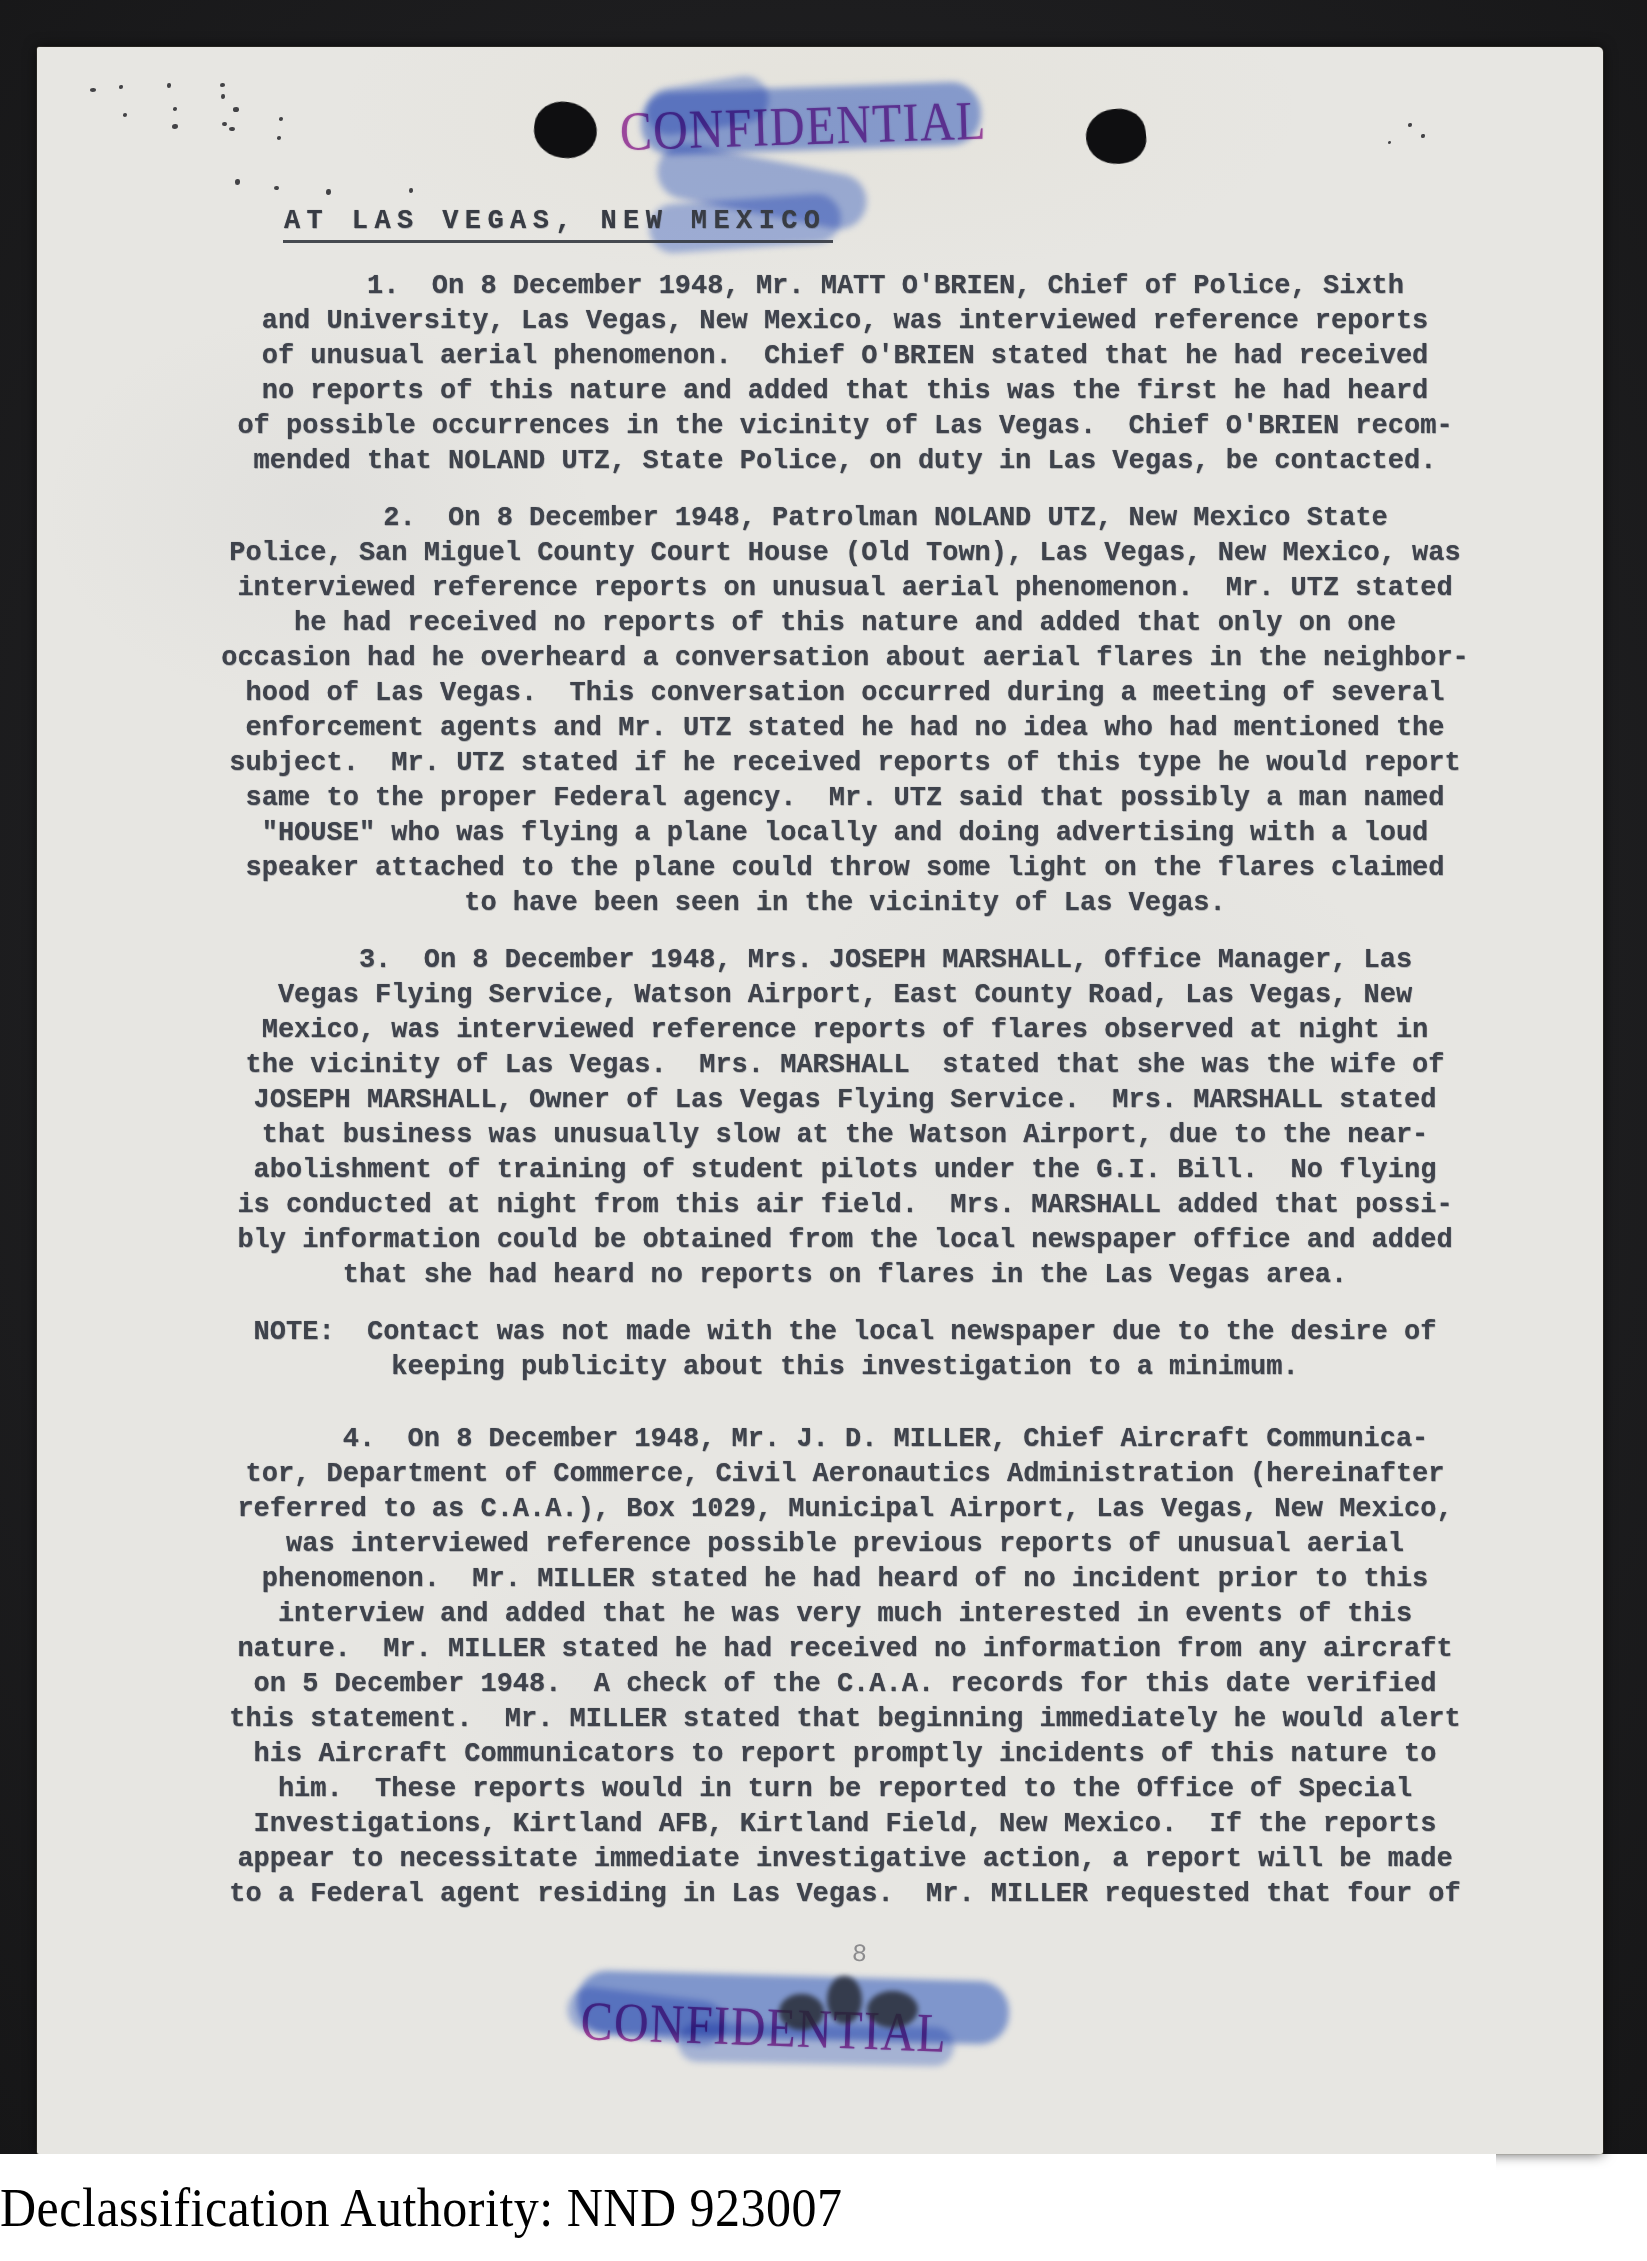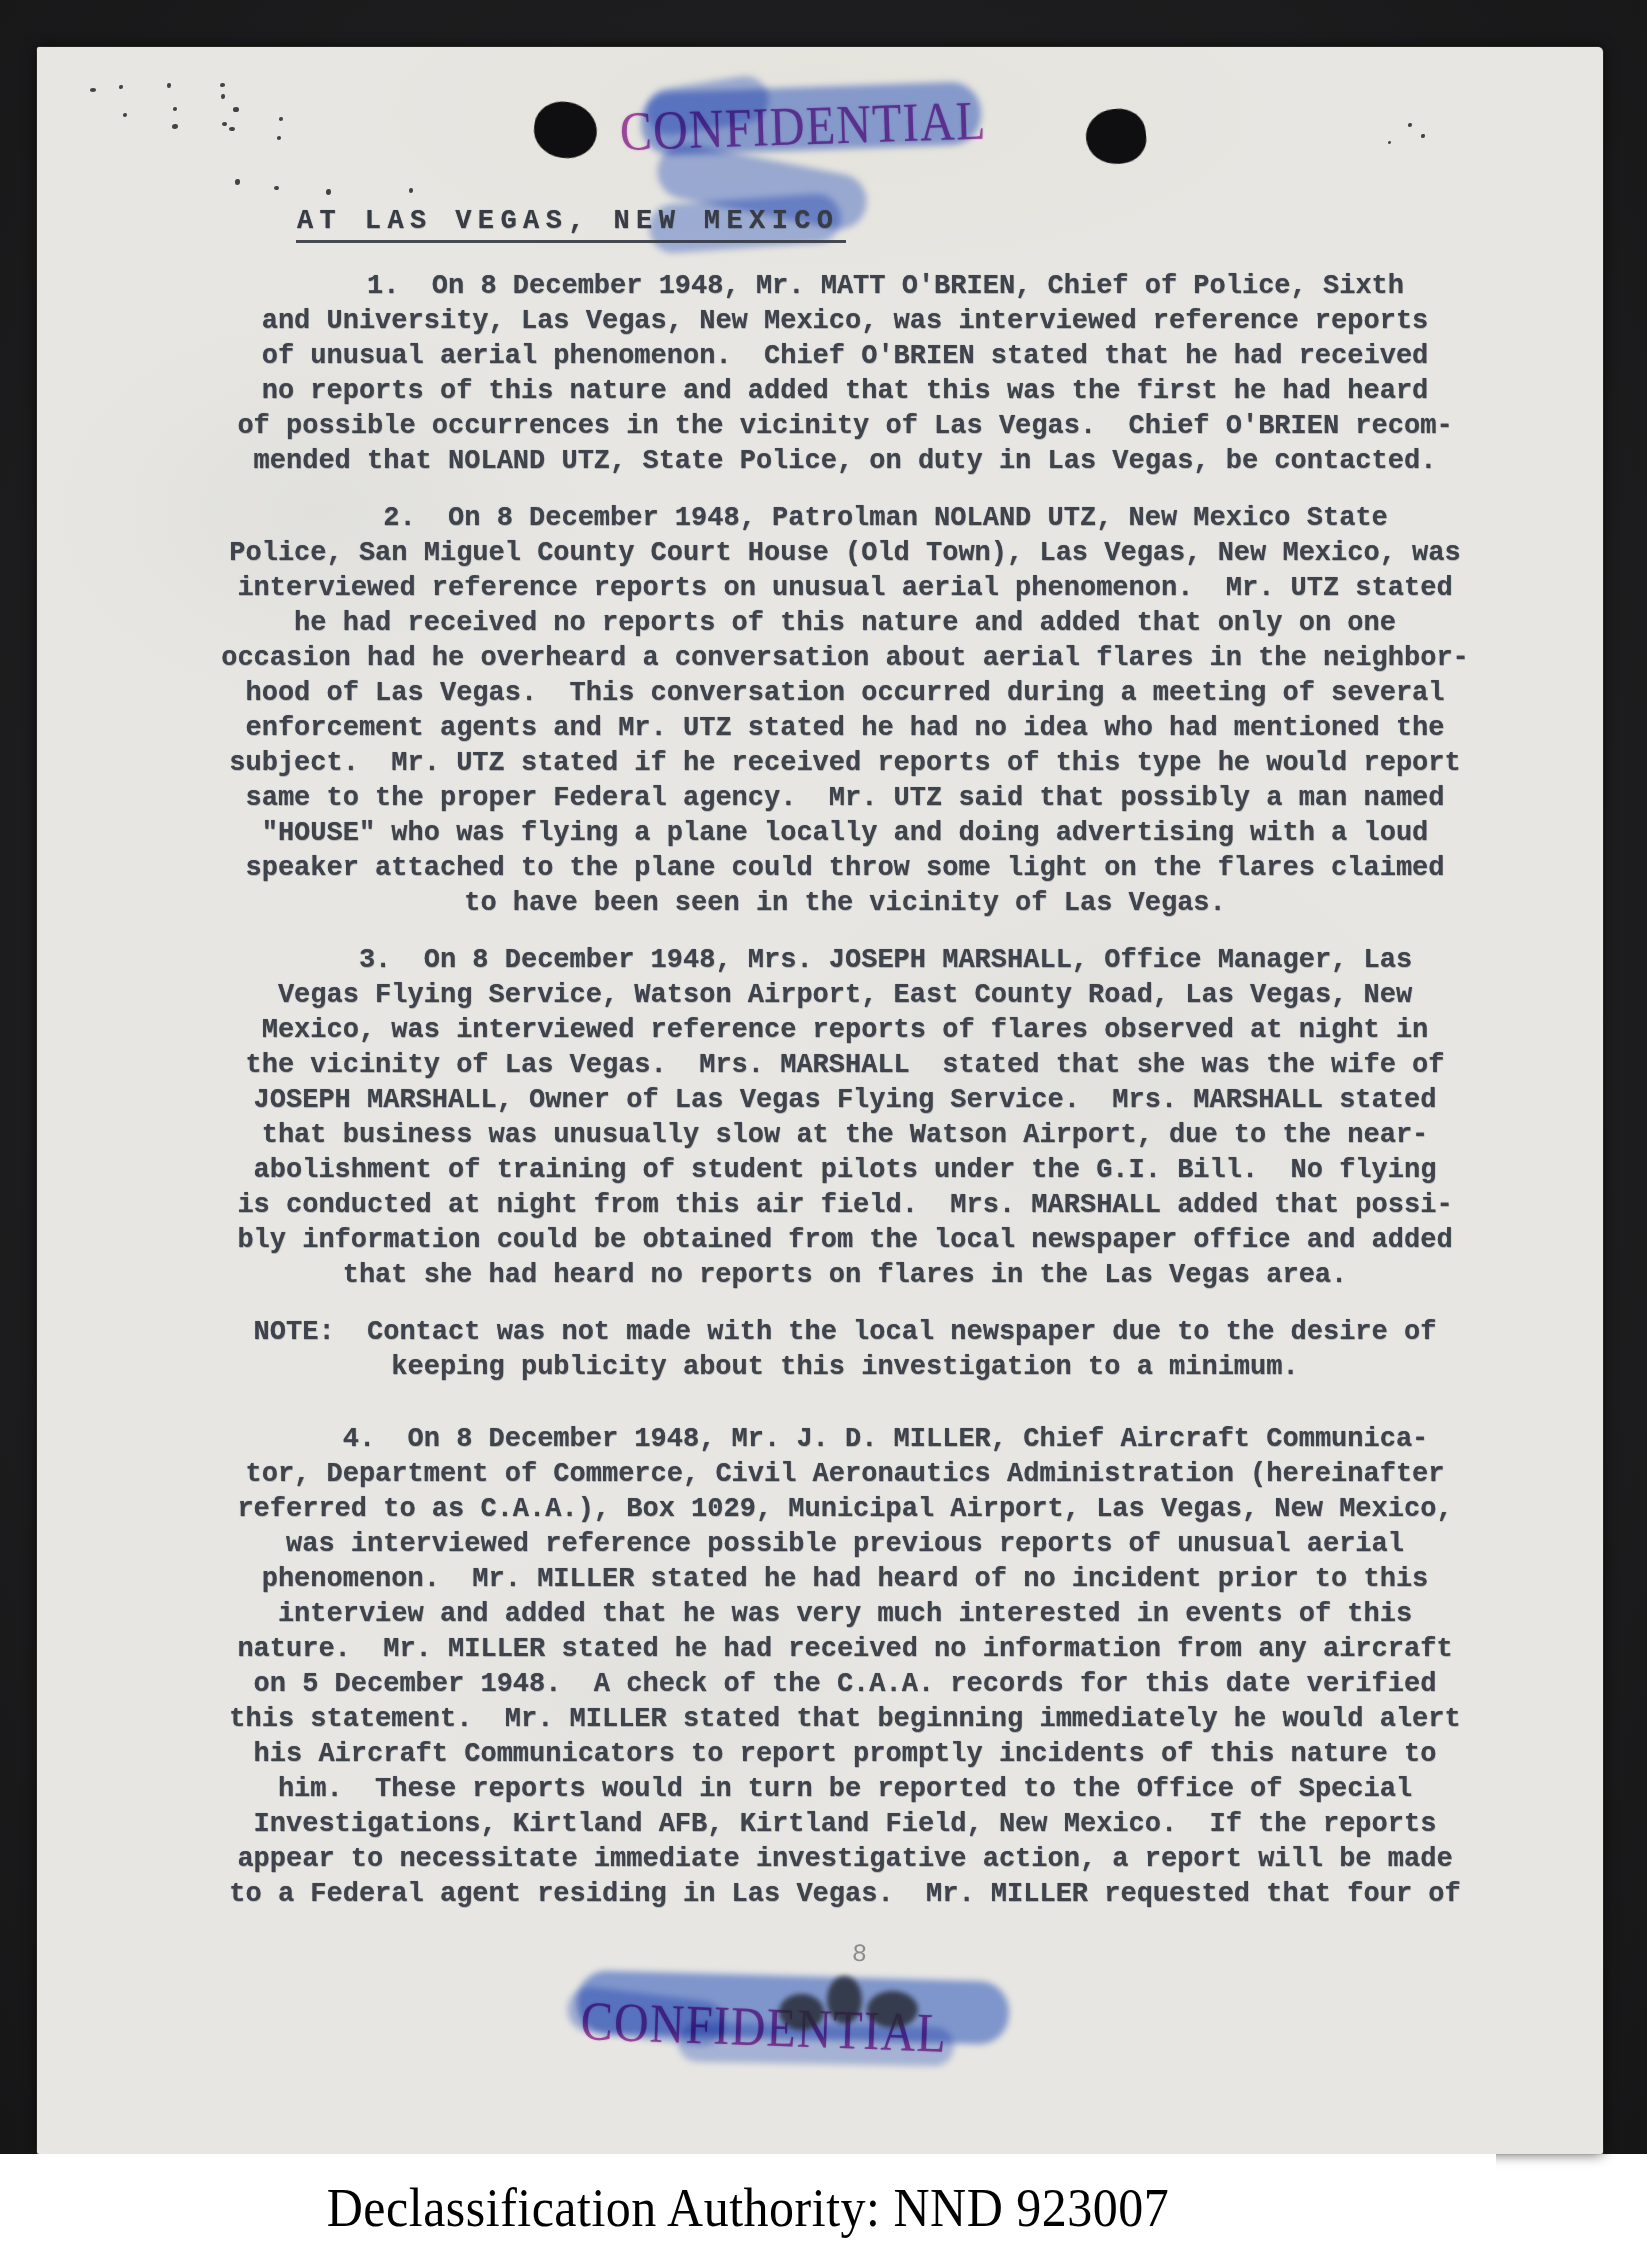--- a/index.html
+++ b/index.html
@@ -30,21 +30,21 @@
   .punch.right{left:1049px;top:62px;width:60px;height:55px;border-radius:52% 48% 46% 54%;transform:rotate(-6deg);}
   
   .speck{position:absolute;background:#26262a;border-radius:50% 40% 55% 45%;opacity:.85;}
   
   .type{
     font-family:"Liberation Mono","DejaVu Sans Mono",monospace;
     font-weight:bold;color:#3f434c;
     text-shadow:0 0 1px rgba(63,67,76,0.55), 0.5px 0.5px 0.5px rgba(63,67,76,0.25);
   }
   .heading{
-    position:absolute;left:259px;top:159px;
+    position:absolute;left:246px;top:159px;
     font-size:27px;letter-spacing:6.4px;color:#383c44;
     border-bottom:3.5px solid rgba(52,56,64,0.9);
     padding:0 7px 4.4px 1px;white-space:pre;
   }
   .body-text{
     position:absolute;left:175px;top:222px;width:1266px;
     font-size:27px;line-height:35px;text-align:center;
   }
   .para{white-space:pre-wrap;margin:0 0 22px 0;}
   .para.note-gap{margin-bottom:37px;}
@@ -81,21 +81,21 @@
   .sm-3{left:830px;top:1944px;width:51px;height:37px;}
   
   .pencil{
     position:absolute;left:815px;top:1893px;
     font-family:"Liberation Mono","DejaVu Sans Mono",monospace;
     font-size:25px;color:rgba(66,66,72,0.55);transform:rotate(4deg);
   }
   
   .footer-band{
     position:absolute;left:0;top:2154px;width:1496px;height:107px;
-    background:#ffffff;display:flex;align-items:center;justify-content:center;
+    background:#ffffff;display:flex;align-items:center;justify-content:flex-start;
   }
   .footer-text{
     font-family:"Liberation Serif","DejaVu Serif",serif;
     font-size:50px;color:#000000;letter-spacing:0.5px;white-space:nowrap;
     transform:scaleY(1.08);
   }
 </style>
 </head>
 <body>
 

